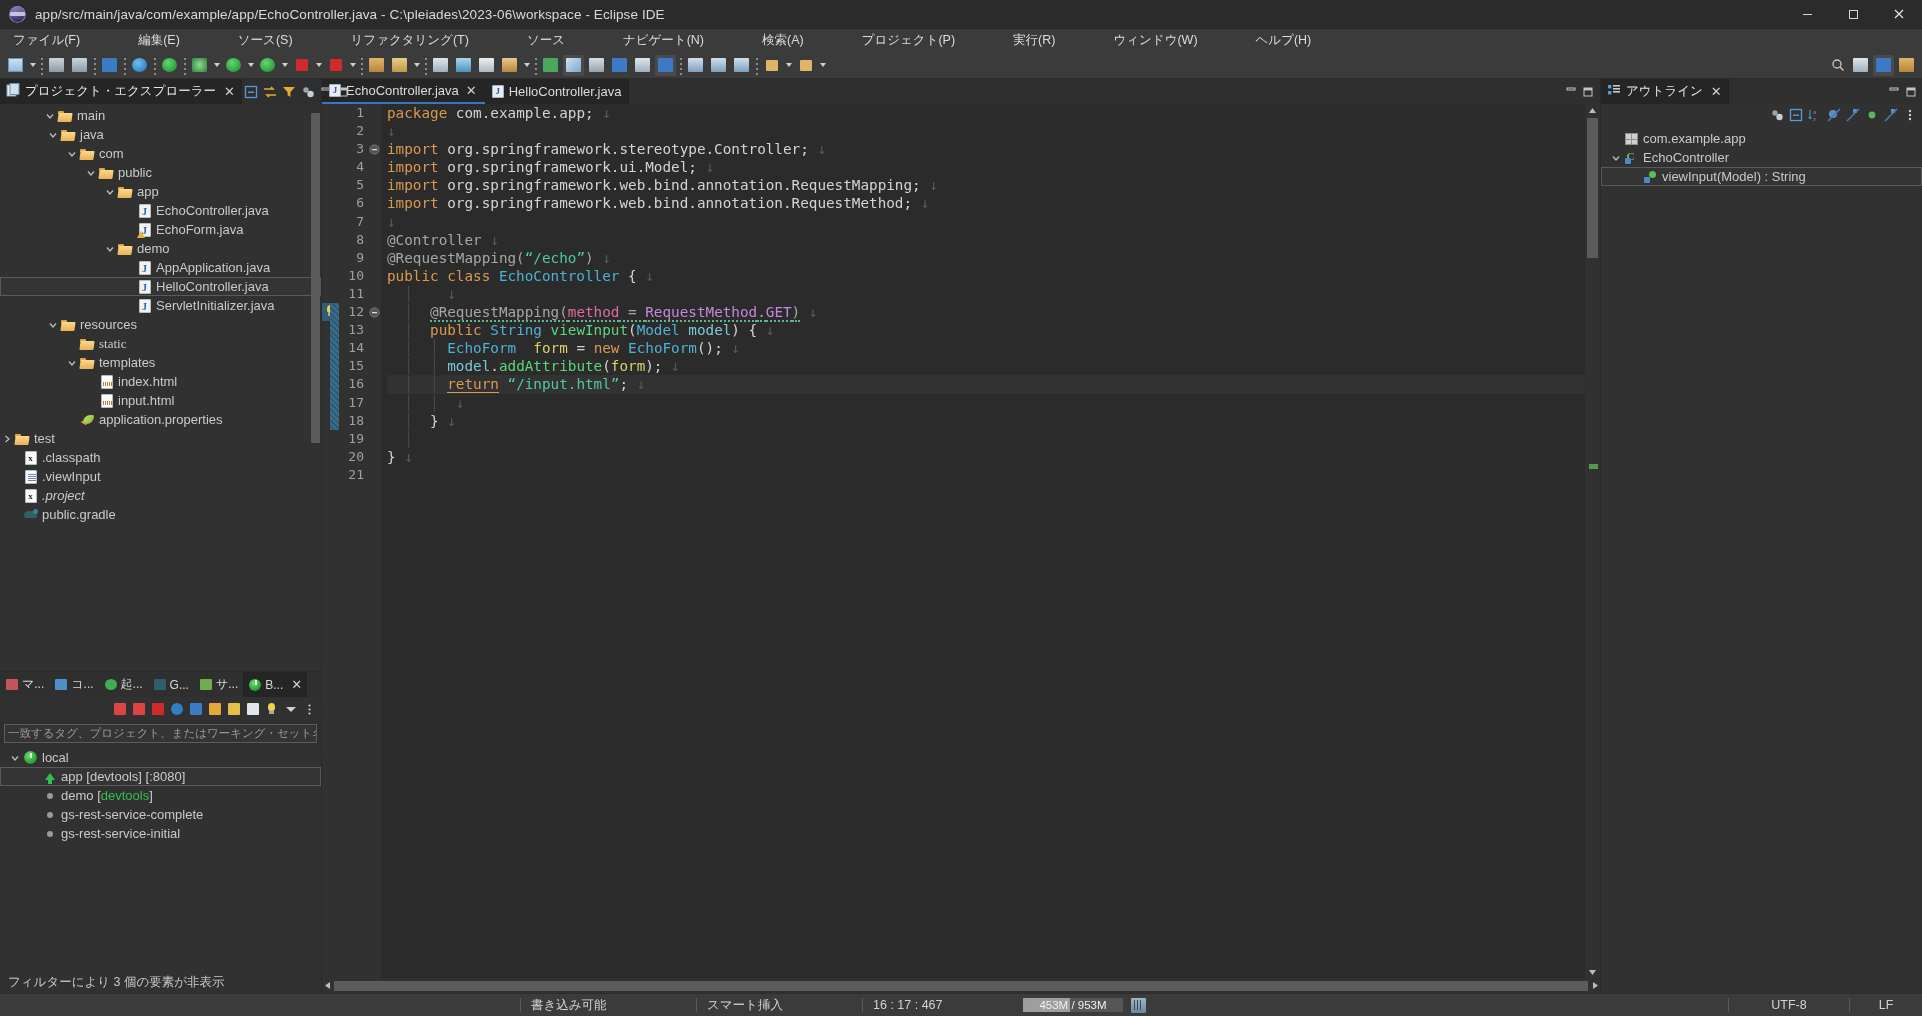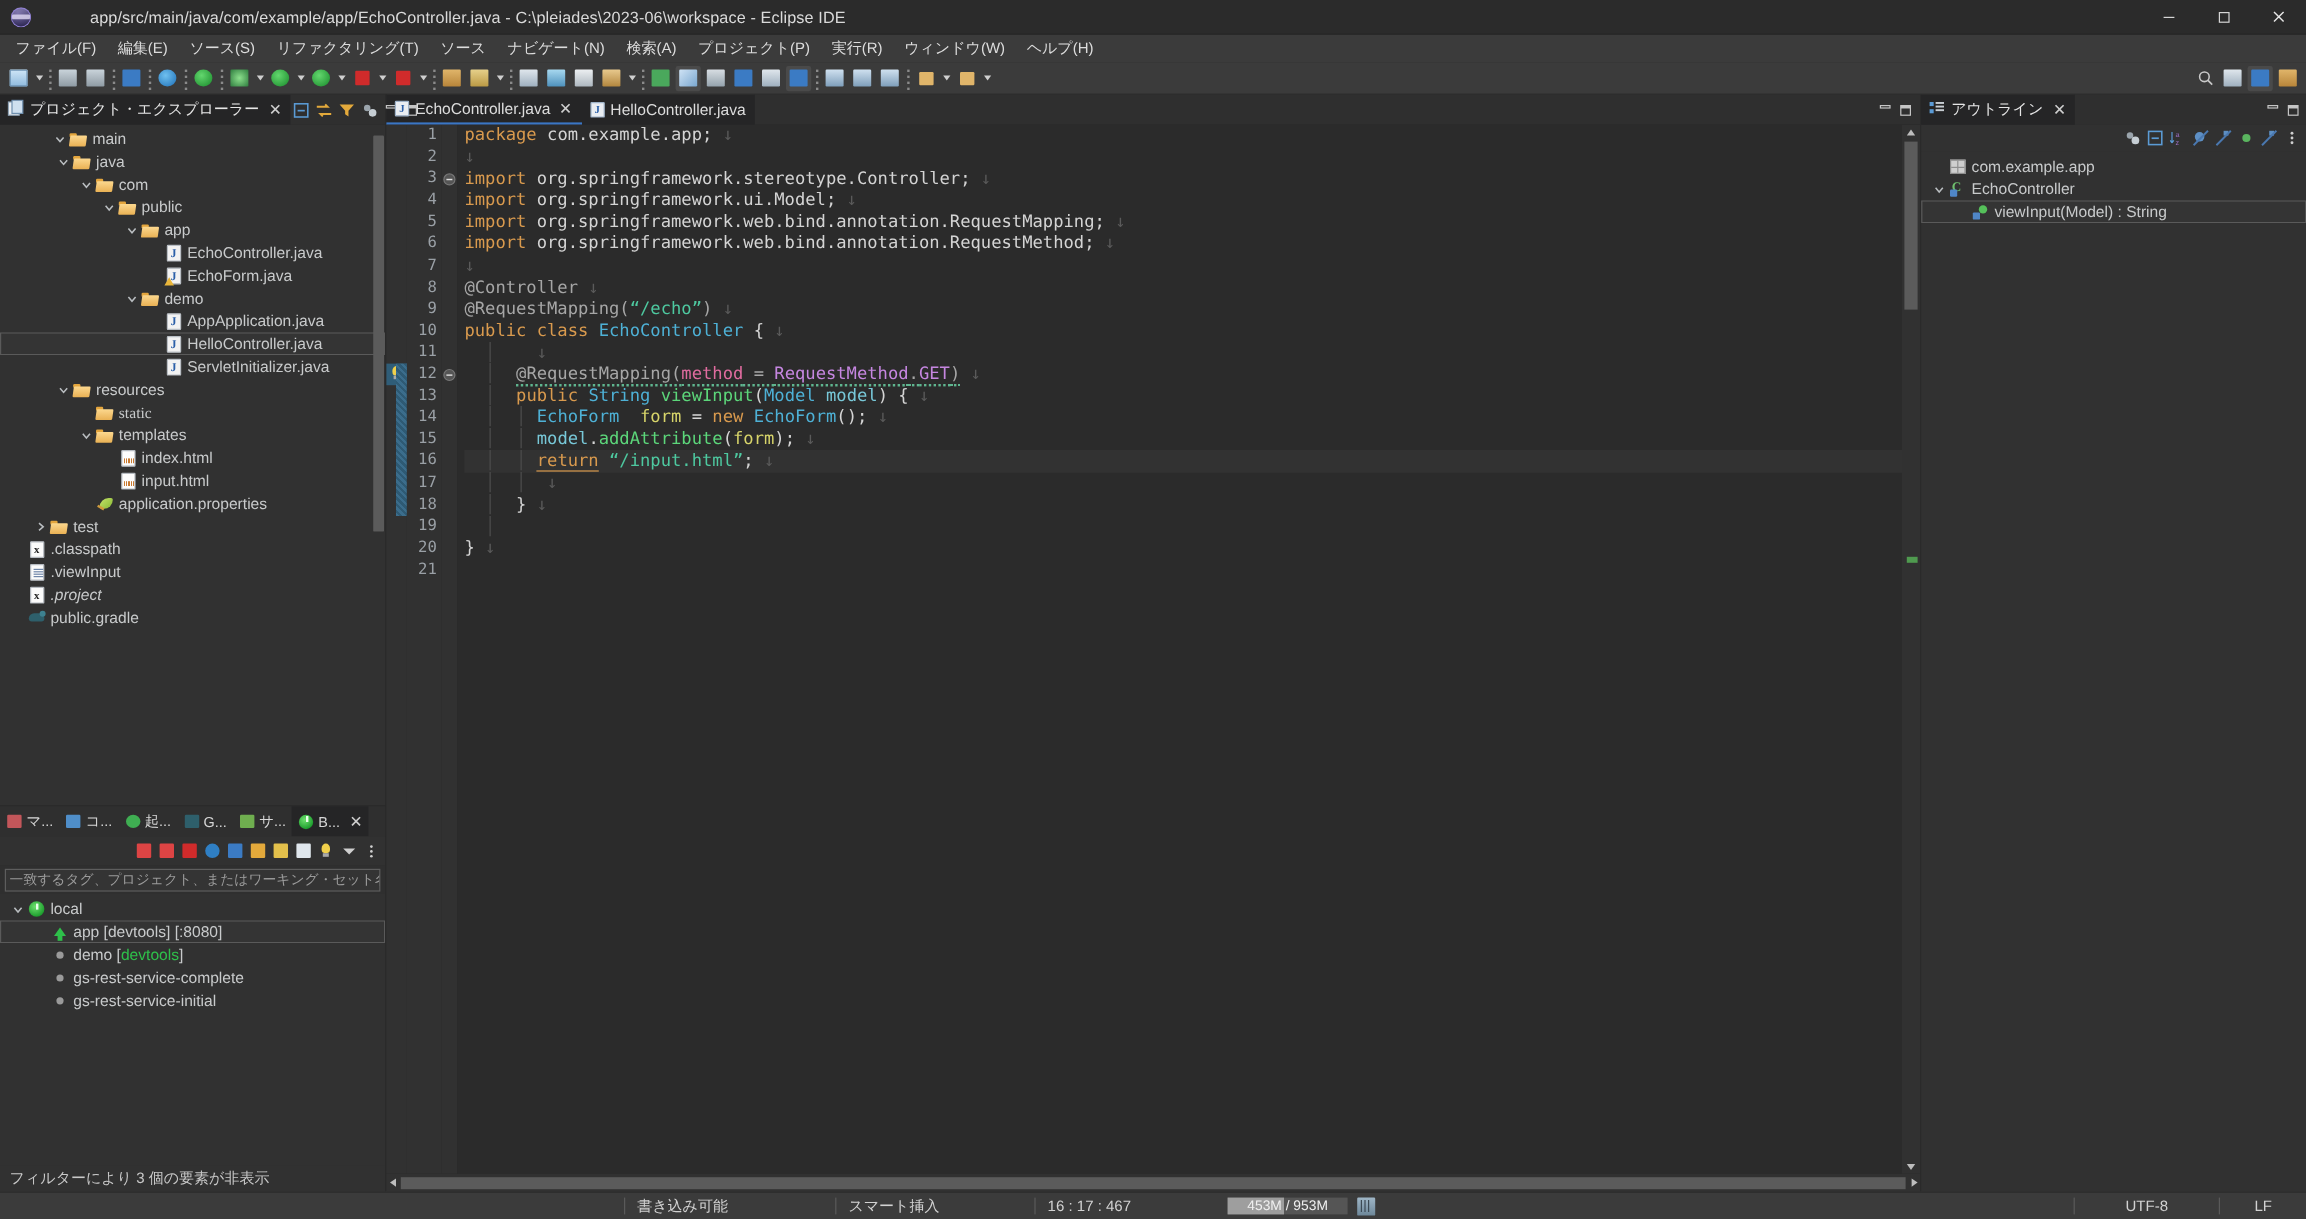--- a/index.html
+++ b/index.html
@@ -19,28 +19,28 @@
     border-bottom:1px solid #262626; flex:0 0 29px;
   }
   .tb-logo { width:17px; height:17px; margin-left:9px; margin-right:9px; border-radius:50%;
     background:
       linear-gradient(180deg, rgba(255,255,255,.25), rgba(0,0,0,.25)),
       radial-gradient(circle at 35% 30%, #6b5ea8 0%, #3e3573 60%, #241f47 100%);
     box-shadow:inset 0 0 0 1px #8f7fd0;
     position:relative; flex:0 0 17px;
   }
   .tb-logo::after{content:"";position:absolute;left:1px;right:1px;top:6px;height:4px;background:#d9d2ef;opacity:.85;border-radius:1px;}
-  .tb-title { font-size:13.5px; color:#dadada; letter-spacing:.1px;margin-left:40px; }
+  .tb-title { font-size:13.5px; color:#dadada; letter-spacing:.1px; }
   .tb-spacer{ flex:1 1 auto; }
   .tb-btns { display:flex; height:29px; }
   .tb-btn { width:46px; height:29px; display:flex; align-items:center; justify-content:center; color:#d6d6d6; font-size:14px; }
   .tb-btn svg{ display:block; }
 
   
-  .menubar { height:23px; background:#3b3b3b; display:flex; align-items:center; padding-left:4px; flex:0 0 23px; }
+  .menubar { height:23px; background:#3b3b3b; display:flex; align-items:center; padding-left:4px; flex:0 0 23px;gap:40px; }
   .menu-item { padding:2px 9px 3px 9px; font-size:12.5px; color:#dcdcdc; line-height:17px; white-space:nowrap; }
 
   
   .toolbar { height:27px; background:#3b3b3b; display:flex; align-items:center; padding:0 4px;
     border-bottom:1px solid #2c2c2c; flex:0 0 27px; }
   .tb-sep{ width:1px; height:17px; margin:0 3px; background:transparent; position:relative; }
   .tb-sep::before{content:"";position:absolute;left:0;top:1px;width:2px;height:2px;background:#8a8a8a;box-shadow:0 5px 0 #8a8a8a,0 10px 0 #8a8a8a,0 15px 0 #8a8a8a;}
   .ticon{ width:21px; height:21px; margin:0 1px; display:flex; align-items:center; justify-content:center; position:relative; }
   .ticon i{ display:block; width:15px; height:14px; border-radius:1px; }
   .arrow{ width:11px; height:21px; display:flex; align-items:center; justify-content:center; }
@@ -545,21 +545,21 @@
               </span>
               <span>input.html</span>
             </div>
             <div class="trow" style="padding-left: 65px;">
               <span class="twist"></span>
               <span class="ticon-sm">
                 <span class="leaf"></span>
               </span>
               <span>application.properties</span>
             </div>
-            <div class="trow" style="padding-left: 27px;">
+            <div class="trow" style="">
               <span class="twist">
                 <svg width="10" height="10" viewBox="0 0 10 10">
                   <path d="M3.5 2 L7 5 L3.5 8" fill="none" stroke="#b9bdc0" stroke-width="1.3"></path>
                 </svg>
               </span>
               <span class="ticon-sm">
                 <span class="fld open"></span>
               </span>
               <span>test</span>
             </div>

